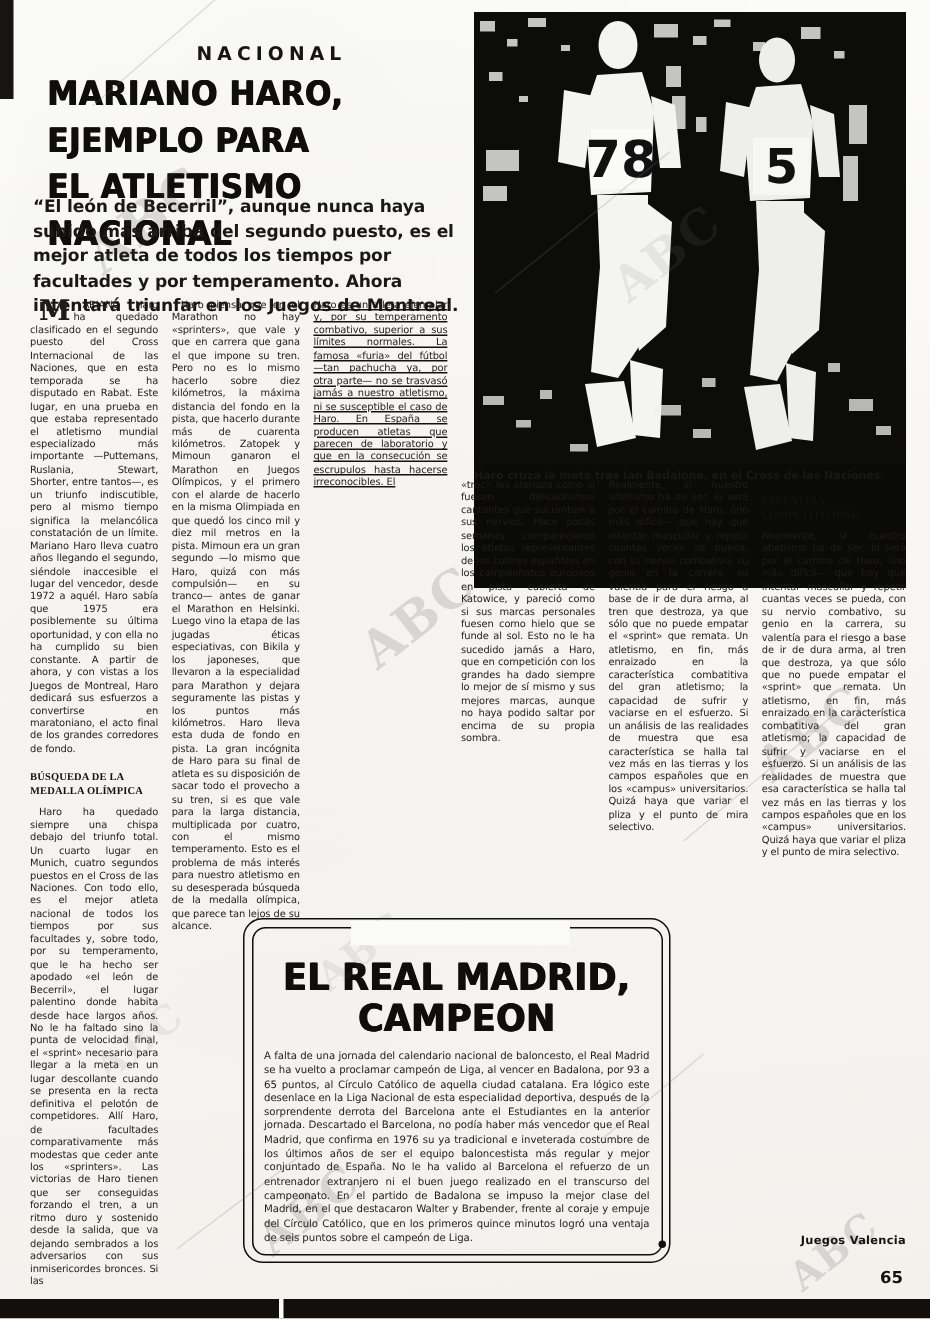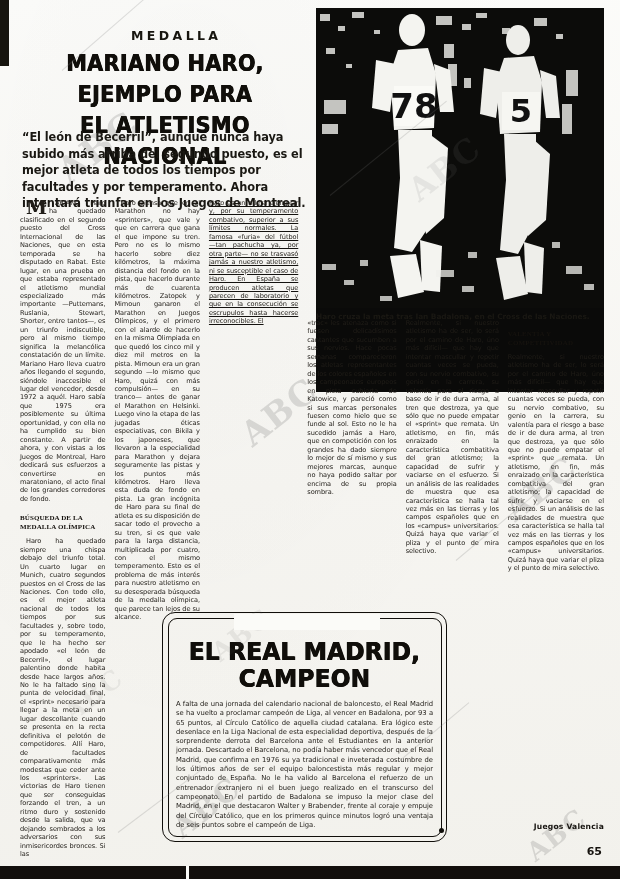--- a/index.html
+++ b/index.html
@@ -35,21 +35,21 @@
   .kicker{
     position:absolute;left:131px;top:28px;
     font-size:12.5px;letter-spacing:3.4px;font-weight:700;
     font-family:"DejaVu Sans", sans-serif;
     color:#17150f;
   }
 
   
   .headline{
     position:absolute;left:20px;top:48px;width:290px;
-    text-align:center;
+    text-align:left;
   }
   .headline .hl{
     display:block;
     font-family:"DejaVu Sans", sans-serif;
     font-weight:700;
     font-size:22.5px;
     letter-spacing:0.4px;
     line-height:31px;
     color:#100e0a;
     transform:scaleX(0.92);
@@ -221,21 +221,21 @@
   .s4{left:118px;top:832px;width:110px;transform:rotate(-37deg);}
   .s5{left:400px;top:760px;width:90px;transform:rotate(-40deg);}
 </style>
 </head>
 <body>
 
 <div class="page">
 
   <div class="left-bleed"></div>
 
-  <div class="kicker">MEDALLA</div>
+  <div class="kicker">NACIONAL</div>
 
   <div class="headline">
     <span class="hl">MARIANO HARO, EJEMPLO PARA</span>
     <span class="hl">EL ATLETISMO NACIONAL</span>
   </div>
 
   <div class="standfirst">“El león de Becerril”, aunque nunca haya subido más arriba del segundo puesto, es el mejor atleta de todos los tiempos por facultades y por temperamento. Ahora intentará triunfar en los Juegos de Montreal.</div>
 
   <div class="photo">
     <svg width="288" height="300" viewBox="0 0 288 300">

